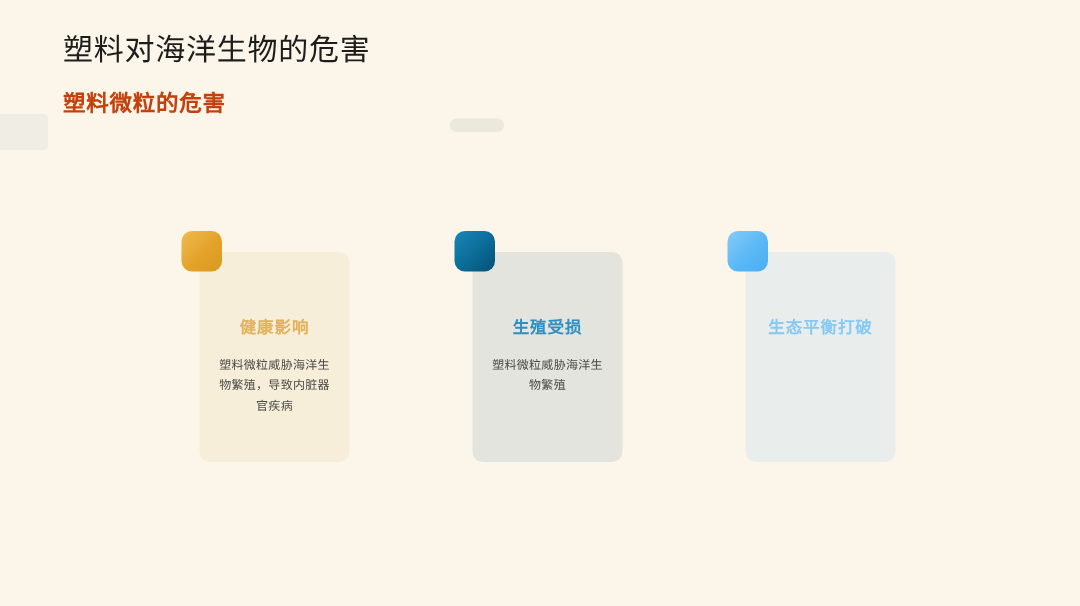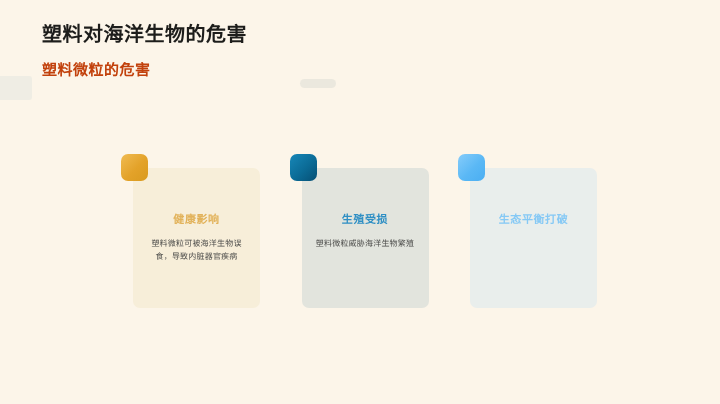--- a/index.html
+++ b/index.html
@@ -48,21 +48,21 @@
 
   
   .header {
     position: absolute;
     left: 42px;
     top: 22px;
   }
   .slide-title {
     margin: 0;
     font-size: 20px;
-    font-weight: 700;
+    font-weight: 400;
     color: #1d1d1b;
     letter-spacing: 0.5px;
     line-height: 1.25;
     white-space: nowrap;
     text-align: center;
   }
   .slide-subtitle {
     margin: 0;
     margin-top: 14px;
     font-size: 15px;
@@ -78,21 +78,21 @@
     position: absolute;
     left: 133px;
     top: 168px;
     width: 464px;
     height: 140px;
     display: flex;
     justify-content: space-between;
   }
   .card {
     position: relative;
-    width: 127px;
+    width: 100px;
     height: 140px;
     border-radius: 7px;
     box-sizing: border-box;
     padding: 44px 8px 8px 8px;
     text-align: center;
   }
   .card-1 { background: #f7eed9; }
   .card-2 { background: #e2e4dd; }
   .card-3 { background: #e9eeec; }
 
@@ -146,21 +146,21 @@
   <div class="header">
     <h1 class="slide-title">塑料对海洋生物的危害</h1>
     <h2 class="slide-subtitle">塑料微粒的危害</h2>
   </div>
 
   <div class="cards">
 
     <div class="card card-1">
       <span class="card-badge badge-1"></span>
       <h3 class="card-heading heading-1">健康影响</h3>
-      <p class="card-body">塑料微粒可被海洋生物误食，导致内脏器官疾病</p>
+      <p class="card-body">塑料微粒威胁海洋生物繁殖，导致内脏器官疾病</p>
     </div>
 
     <div class="card card-2">
       <span class="card-badge badge-2"></span>
       <h3 class="card-heading heading-2">生殖受损</h3>
       <p class="card-body">塑料微粒威胁海洋生物繁殖</p>
     </div>
 
     <div class="card card-3">
       <span class="card-badge badge-3"></span>

